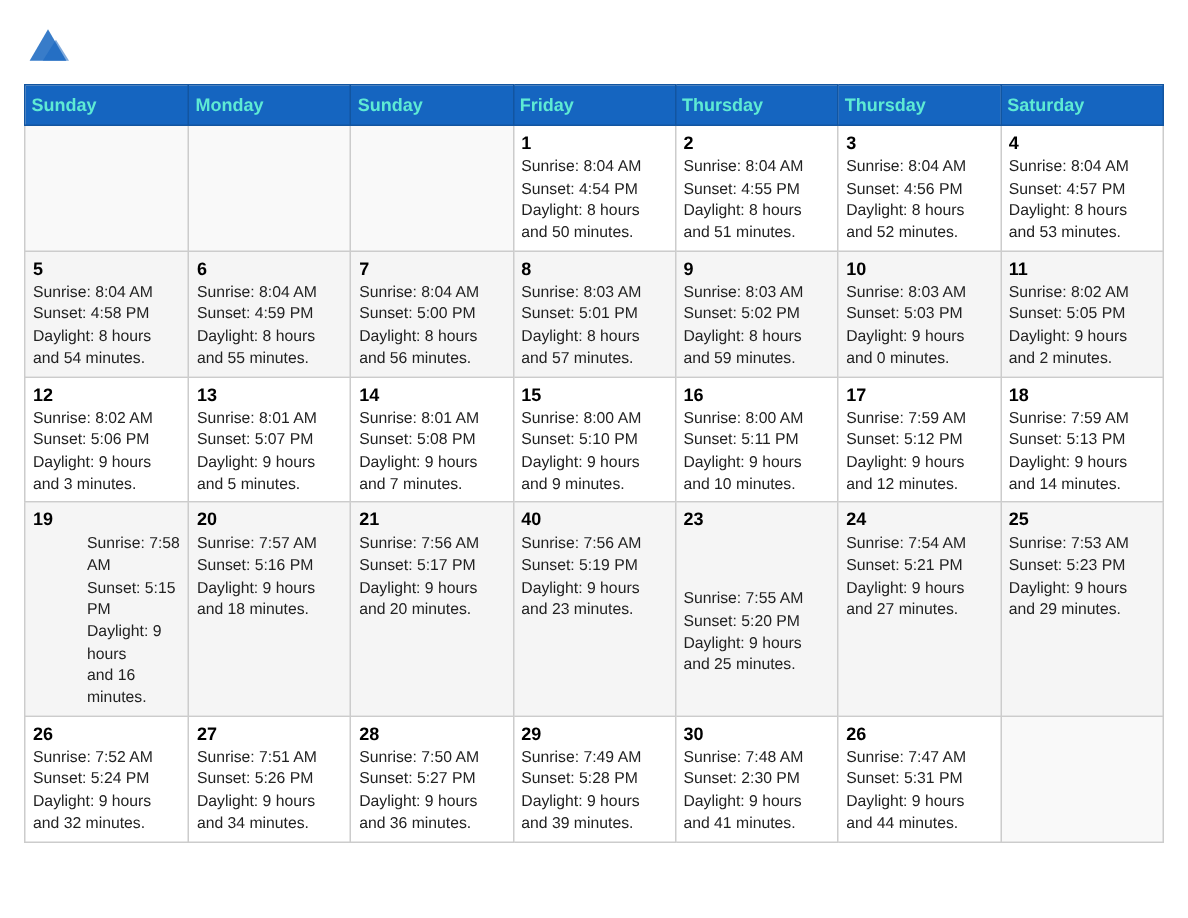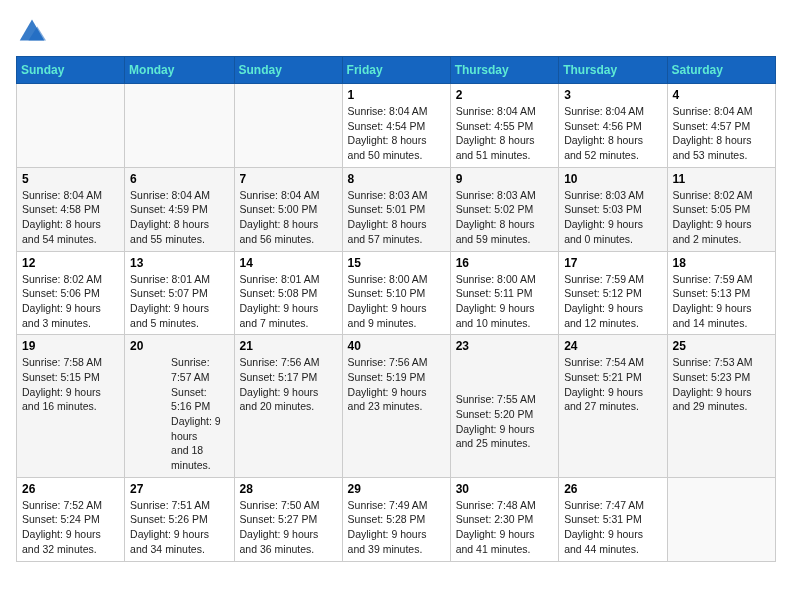--- a/index.html
+++ b/index.html
@@ -247,28 +247,28 @@
           <div class="day-num">18</div>
           <div class="day-info" style="white-space: pre-line;">Sunrise: 7:59 AM
 Sunset: 5:13 PM
 Daylight: 9 hours
 and 14 minutes.</div>
         </td>
       </tr>
       <tr>
         <td>
           <div class="day-num">19</div>
-          <div class="day-info" style="white-space: pre-line;">Sunrise: 7:58 AM
+          <div class="day-info" style="white-space: pre-line; margin-left: 36px;">Sunrise: 7:58 AM
 Sunset: 5:15 PM
 Daylight: 9 hours
 and 16 minutes.</div>
         </td>
         <td>
           <div class="day-num">20</div>
-          <div class="day-info" style="white-space: pre-line; margin-left: 41px;">Sunrise: 7:57 AM
+          <div class="day-info" style="white-space: pre-line;">Sunrise: 7:57 AM
 Sunset: 5:16 PM
 Daylight: 9 hours
 and 18 minutes.</div>
         </td>
         <td>
           <div class="day-num">21</div>
           <div class="day-info" style="white-space: pre-line;">Sunrise: 7:56 AM
 Sunset: 5:17 PM
 Daylight: 9 hours
 and 20 minutes.</div>

